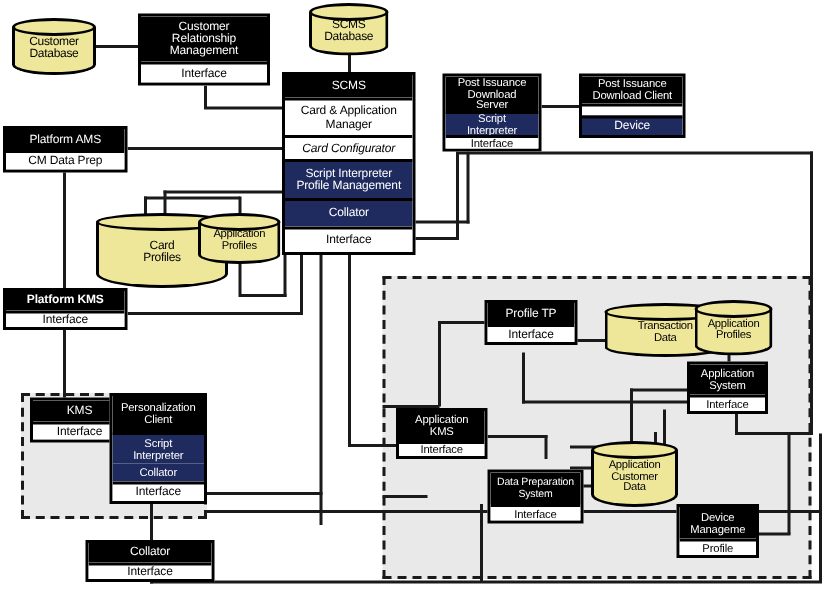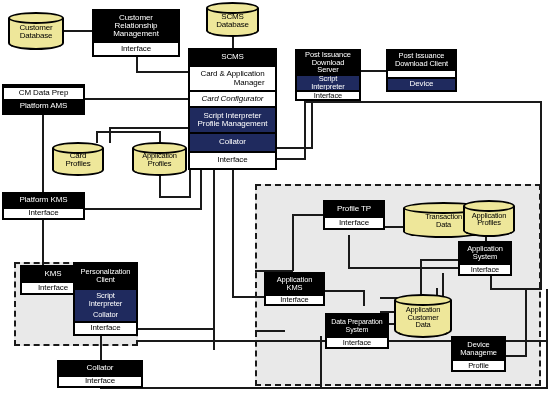--- a/index.html
+++ b/index.html
@@ -164,21 +164,21 @@
 Database</div>
   </div>
 
   <div class="cyl" style="left:206px;top:2px;width:53px;height:35px;">
     <div class="body"></div>
       <div class="top"></div>
     <div class="lbl" style="font-size:8px;">SCMS
 Database</div>
   </div>
 
-  <div class="cyl" style="left:52px;top:142px;width:52px;height:34px;">
+  <div class="cyl" style="left:64px;top:142px;width:52px;height:50px;padding-left:36px;">
     <div class="body"></div>
       <div class="top"></div>
     <div class="lbl" style="font-size:8px;">Card
 Profiles</div>
   </div>
 
   <div class="cyl" style="left:132px;top:142px;width:55px;height:34px;">
     <div class="body"></div>
       <div class="top"></div>
     <div class="lbl" style="font-size:7.5px;">Application
@@ -209,21 +209,21 @@
 
   <div class="box" style="left:92px;top:9px;width:88px;height:48px;">
     <div class="seg black" style="height:33px;font-size:8px;">Customer
 Relationship
 Management</div>
     <div class="seg white" style="height:15px;font-size:8px;">Interface</div>
   </div>
 
   <div class="box" style="left:188px;top:48px;width:89px;height:122px;">
     <div class="seg black" style="height:15px;font-size:8px;">SCMS</div>
-    <div class="seg white" style="height:25px;font-size:8px;text-align:right;">Card &amp; Application
+    <div class="seg white" style="height:25px;font-size:8px;">Card &amp; Application
 Manager</div>
     <div class="seg white" style="height:16px;font-size:8px;font-style:italic;">Card Configurator</div>
     <div class="seg navy" style="height:26px;font-size:8px;border-top:2px solid #000;">Script Interpreter
 Profile Management</div>
     <div class="seg navy" style="height:19px;font-size:8px;border-top:2px solid #000;">Collator</div>
     <div class="seg white" style="height:17px;font-size:8px;">Interface</div>
   </div>
 
   <div class="box" style="left:295px;top:49px;width:66px;height:52px;">
     <div class="seg black" style="height:24px;font-size:7.5px;">Post Issuance
@@ -235,26 +235,26 @@
   </div>
 
   <div class="box" style="left:386px;top:49px;width:71px;height:43px;">
     <div class="seg black" style="height:18px;font-size:7.5px;">Post Issuance
 Download Client</div>
     <div class="seg blank" style="height:8px;"></div>
     <div class="seg navy" style="height:13px;font-size:8px;border-top:2px solid #000;">Device</div>
   </div>
 
   <div class="box" style="left:2px;top:84px;width:83px;height:31px;">
+    <div class="seg black" style="height:14px;font-size:8px;">Platform AMS</div>
     <div class="seg white" style="height:13px;font-size:8px;">CM Data Prep</div>
-    <div class="seg black" style="height:14px;font-size:8px;">Platform AMS</div>
   </div>
 
   <div class="box" style="left:2px;top:192px;width:83px;height:28px;">
-    <div class="seg black" style="height:13px;font-size:8px;">Platform KMS</div>
+    <div class="seg black" style="height:13px;font-size:8px;font-weight:bold;">Platform KMS</div>
     <div class="seg white" style="height:11px;font-size:8px;">Interface</div>
   </div>
 
   <div class="box" style="left:20px;top:265px;width:66px;height:30px;">
     <div class="seg black" style="height:14px;font-size:8px;">KMS</div>
     <div class="seg white" style="height:12px;font-size:8px;">Interface</div>
   </div>
 
   <div class="box" style="left:73px;top:262px;width:65px;height:74px;">
     <div class="seg black" style="height:24px;font-size:7.5px;">Personalization

